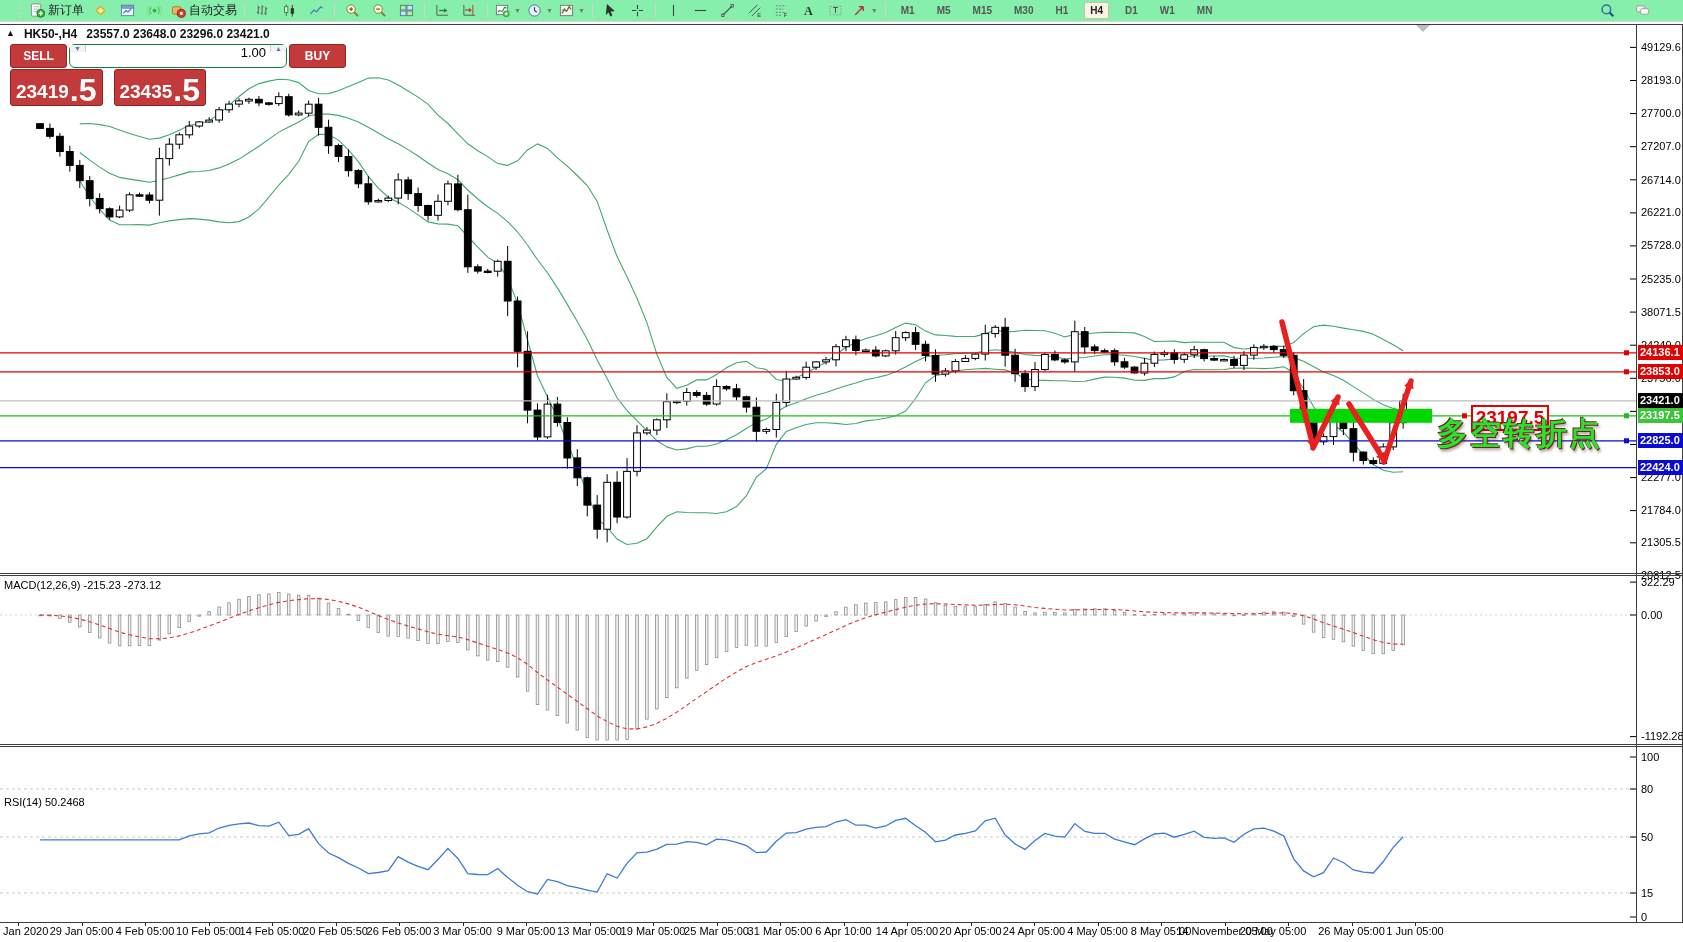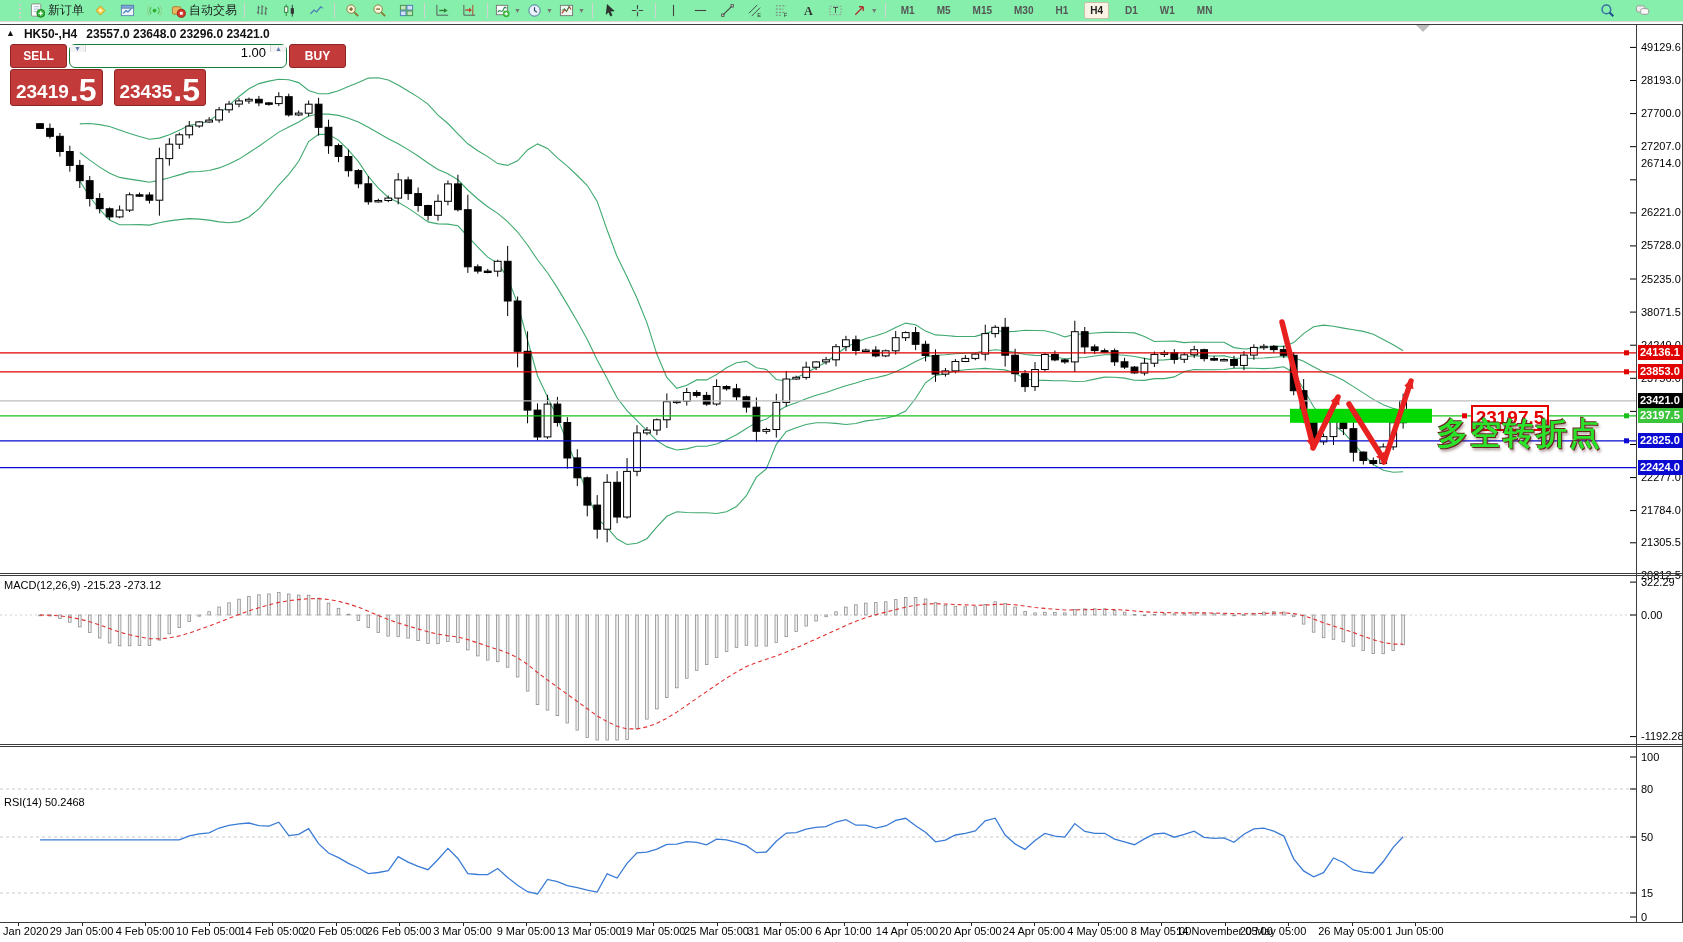--- a/index.html
+++ b/index.html
@@ -809,21 +809,21 @@
 </div>
 
 <div class="price-flag" style="top: 405px;">23197.5</div>
 <div class="cn-note">多空转折点</div>
 
 <div id="axis-labels">
     <div class="ytick" style="top:41px">49129.6</div>
     <div class="ytick" style="top:74px">28193.0</div>
     <div class="ytick" style="top:107px">27700.0</div>
     <div class="ytick" style="top:140px">27207.0</div>
-    <div class="ytick" style="top:157px">26714.0</div>
+    <div class="ytick" style="top:174px">26714.0</div>
     <div class="ytick" style="top:206px">26221.0</div>
     <div class="ytick" style="top:239px">25728.0</div>
     <div class="ytick" style="top:273px">25235.0</div>
     <div class="ytick" style="top:306px">38071.5</div>
     <div class="ytick" style="top:339px">24249.0</div>
     <div class="ytick" style="top:372px">23756.0</div>
     <div class="ytick" style="top:405px">23263.0</div>
     <div class="ytick" style="top:438px">22770.0</div>
     <div class="ytick" style="top:471px">22277.0</div>
     <div class="ytick" style="top:504px">21784.0</div>
@@ -846,21 +846,21 @@
     <div class="xtick" style="left:18px">21 Jan 2020</div>
     <div class="xmark" style="left:18px"></div>
     <div class="xtick" style="left:81.5px">29 Jan 05:00</div>
     <div class="xmark" style="left:81.5px"></div>
     <div class="xtick" style="left:145px">4 Feb 05:00</div>
     <div class="xmark" style="left:145px"></div>
     <div class="xtick" style="left:208.5px">10 Feb 05:00</div>
     <div class="xmark" style="left:208.5px"></div>
     <div class="xtick" style="left:272px">14 Feb 05:00</div>
     <div class="xmark" style="left:272px"></div>
-    <div class="xtick" style="left:335.5px">20 Feb 05:00</div>
+    <div class="xtick" style="left:335.5px">20 Feb 05:50</div>
     <div class="xmark" style="left:335.5px"></div>
     <div class="xtick" style="left:399px">26 Feb 05:00</div>
     <div class="xmark" style="left:399px"></div>
     <div class="xtick" style="left:462.5px">3 Mar 05:00</div>
     <div class="xmark" style="left:462.5px"></div>
     <div class="xtick" style="left:526px">9 Mar 05:00</div>
     <div class="xmark" style="left:526px"></div>
     <div class="xtick" style="left:589.5px">13 Mar 05:00</div>
     <div class="xmark" style="left:589.5px"></div>
     <div class="xtick" style="left:653px">19 Mar 05:00</div>

